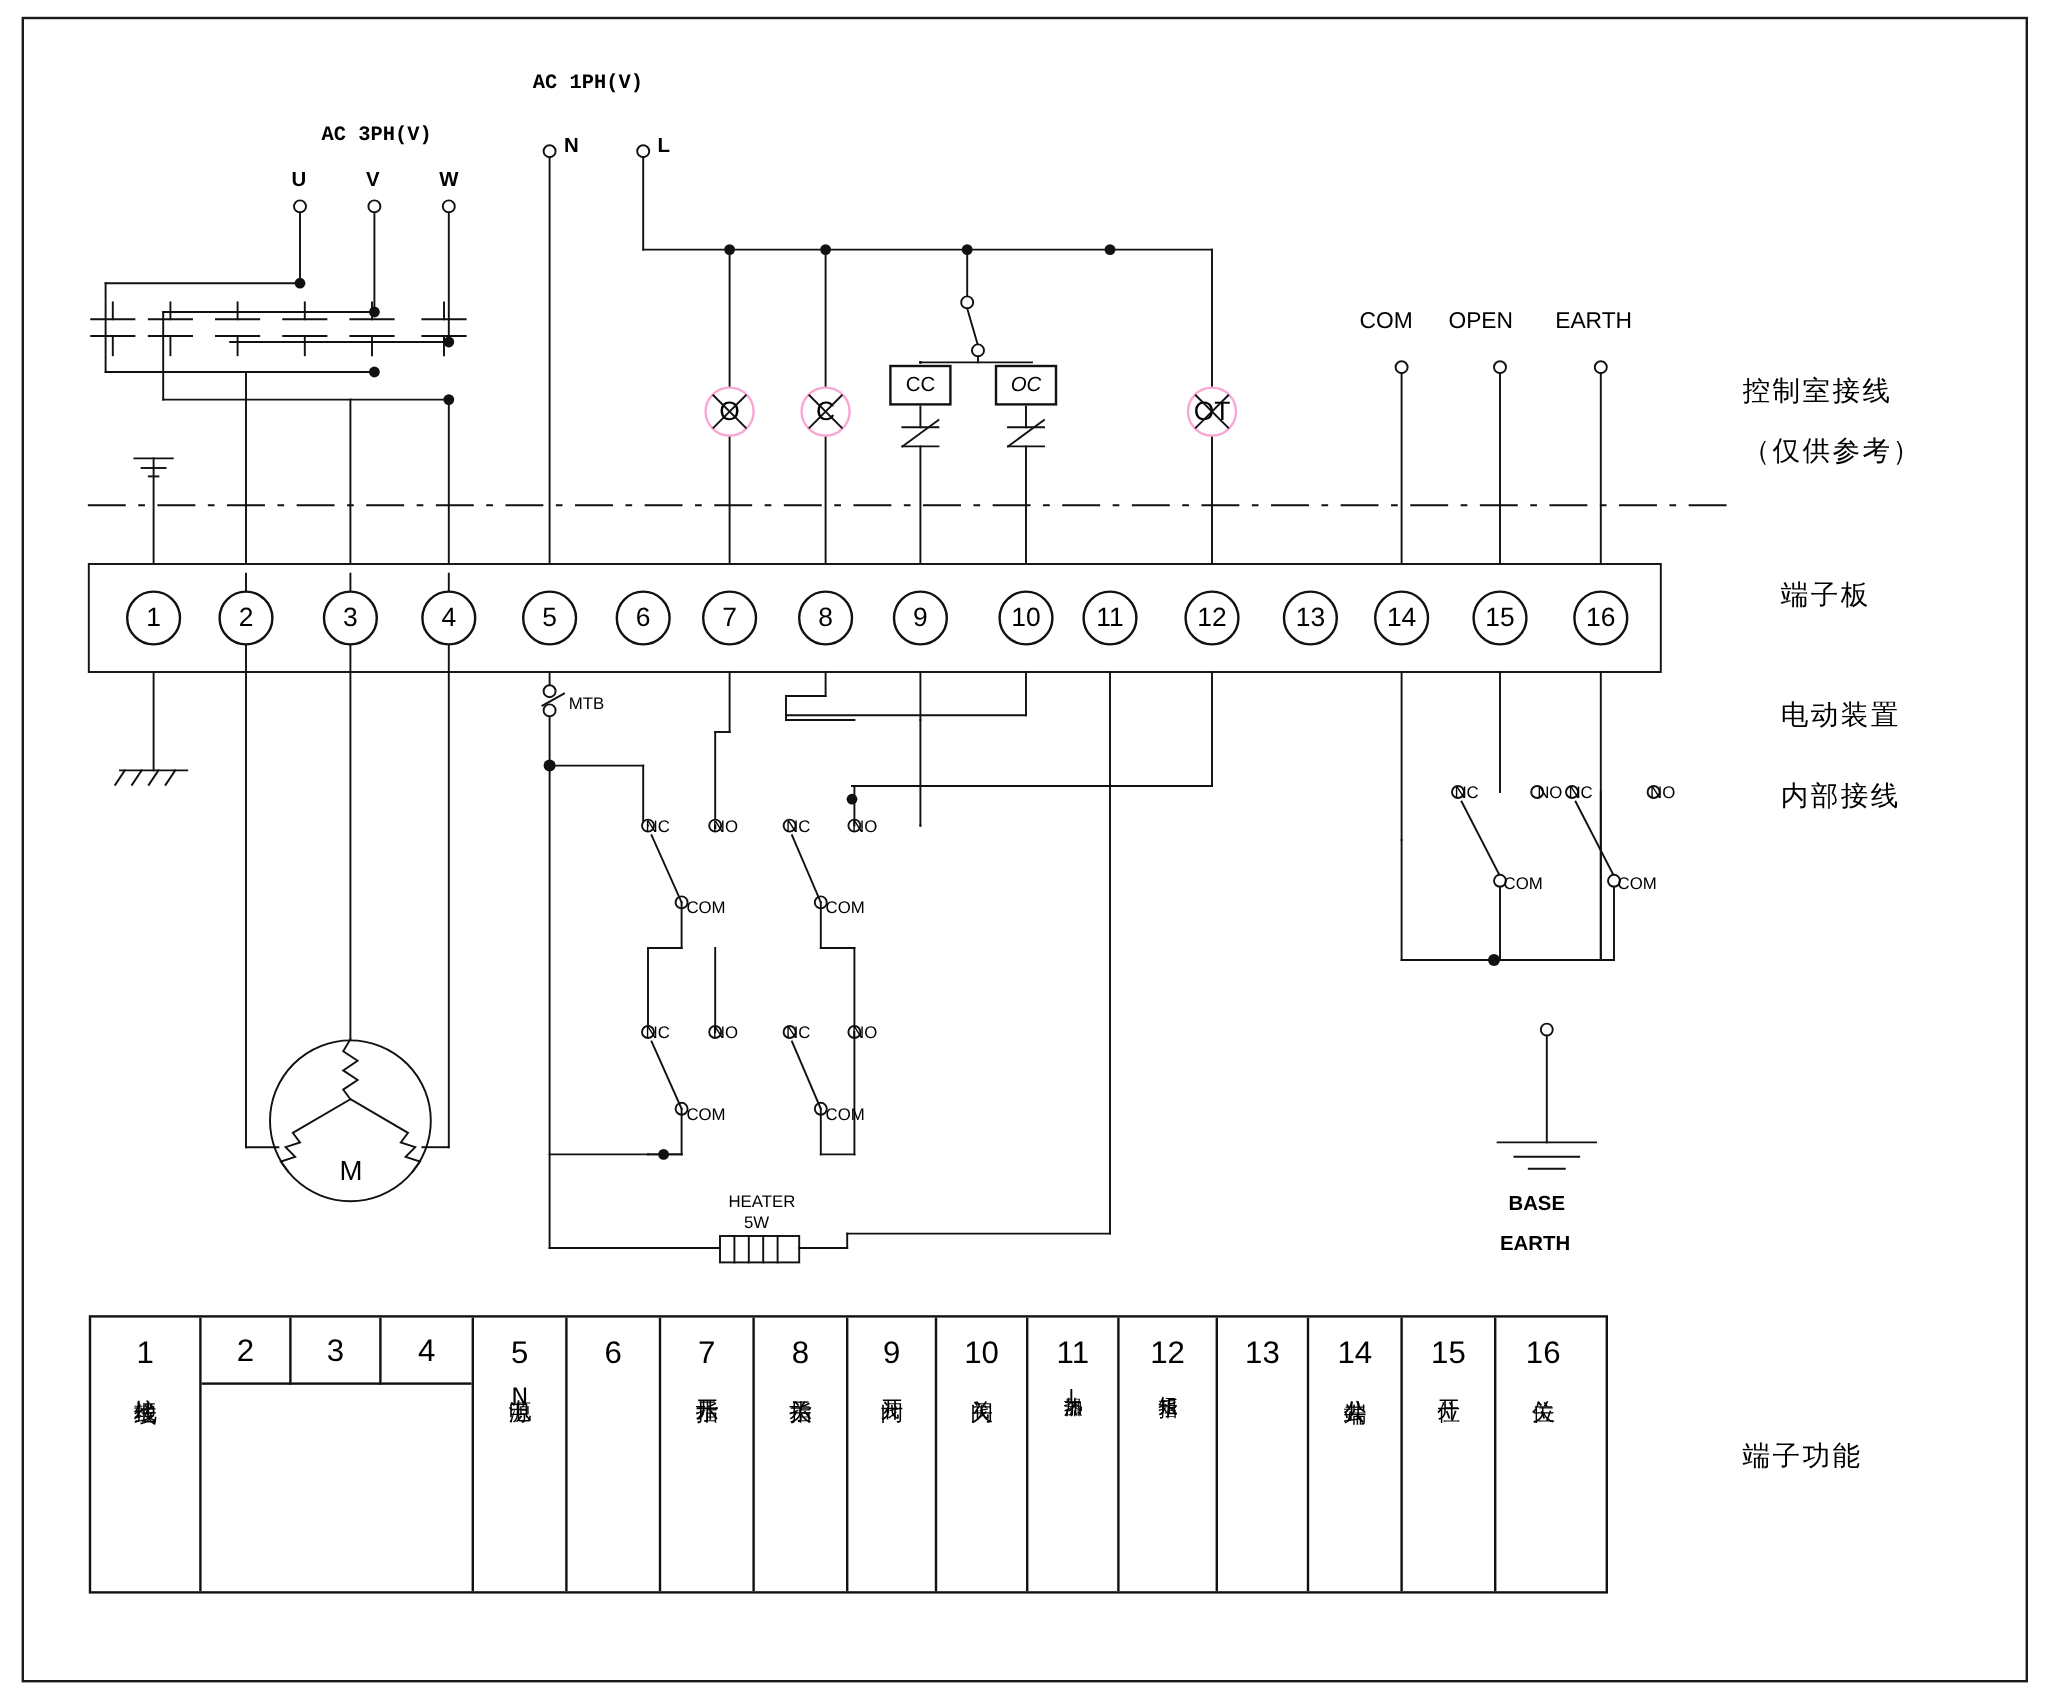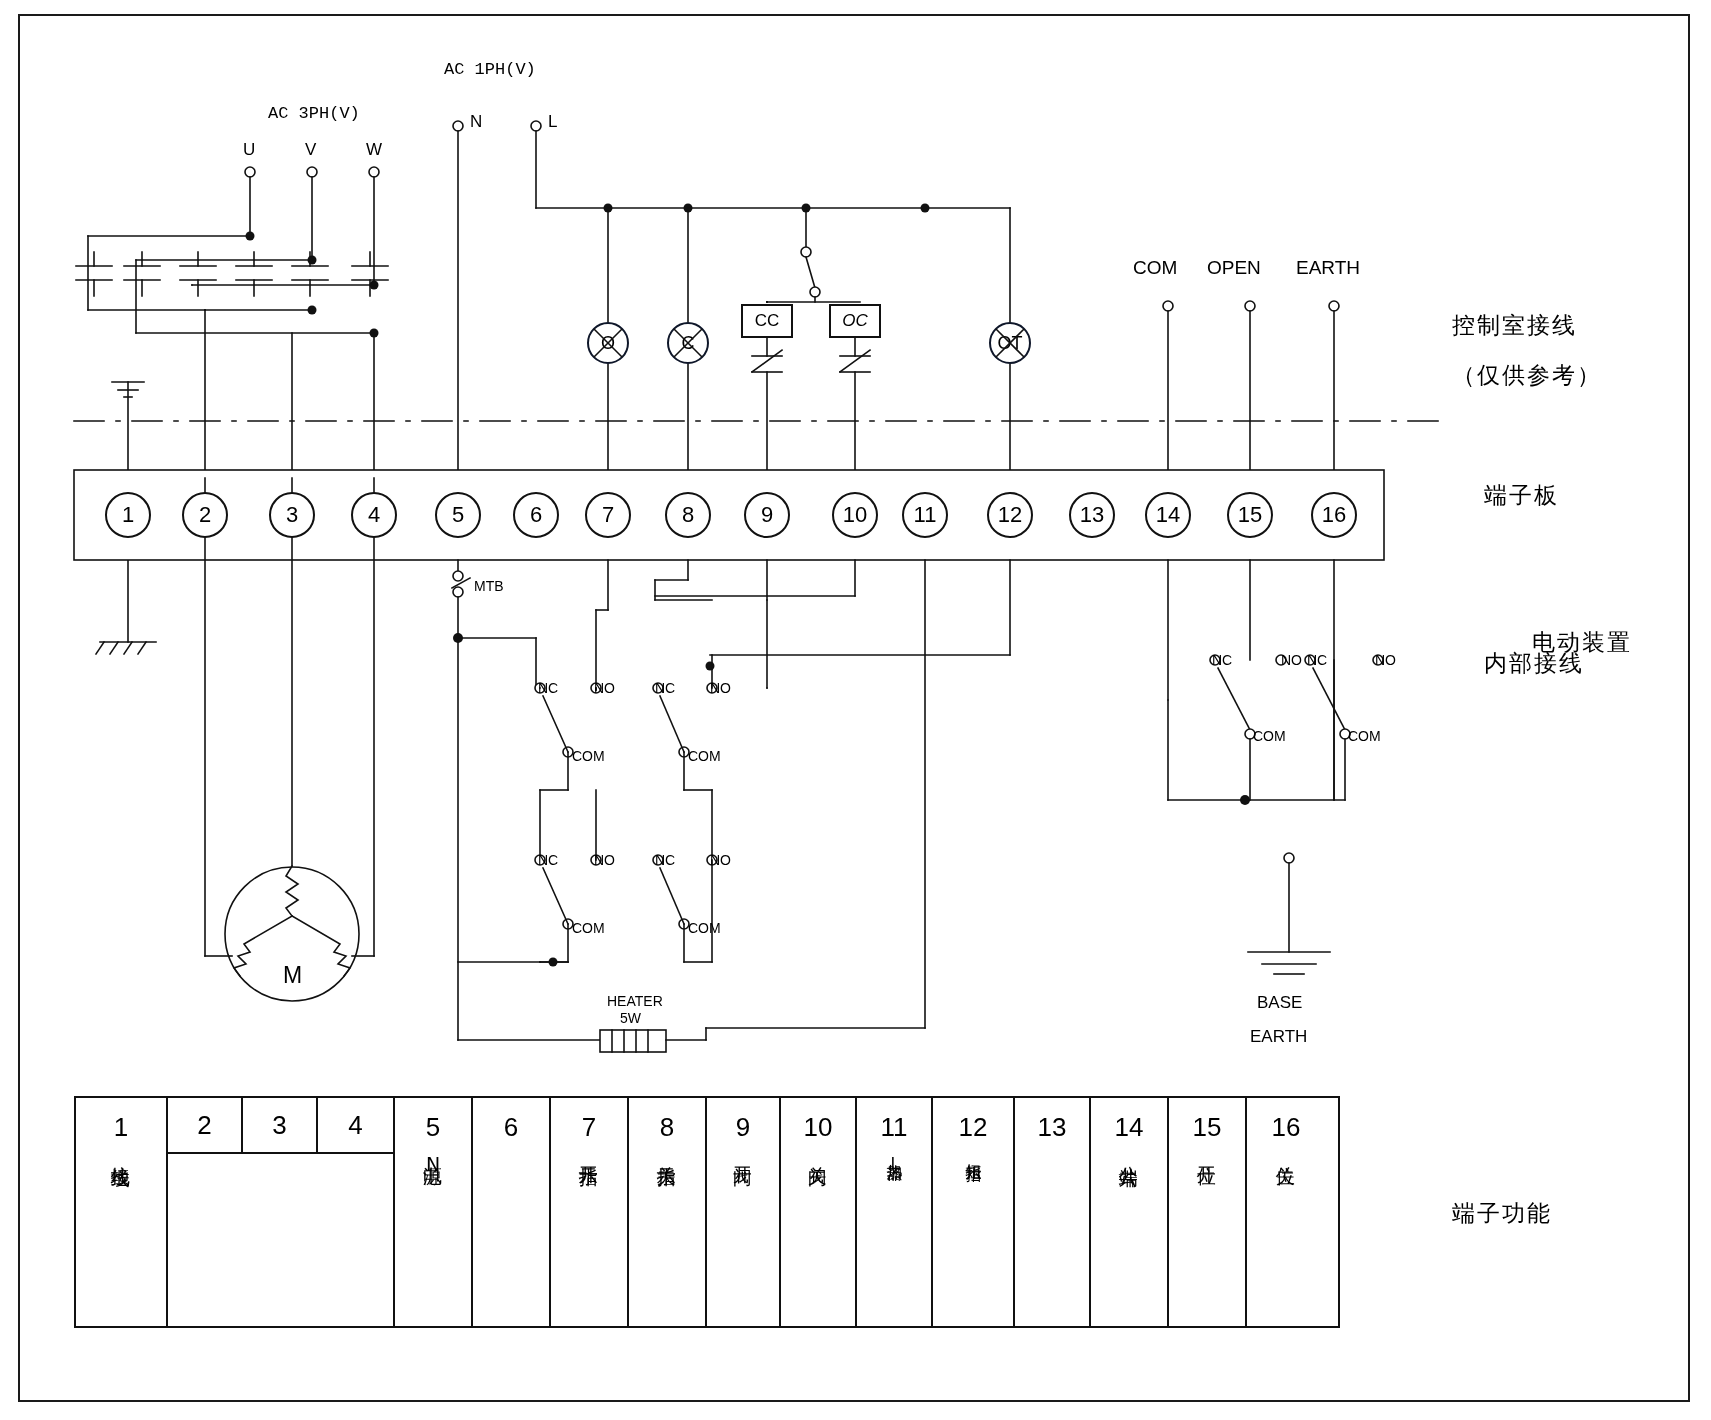--- a/index.html
+++ b/index.html
@@ -37,47 +37,47 @@
   .lbl {
     position: absolute;
     font-family: "Liberation Sans", sans-serif;
     white-space: nowrap;
     color: #000;
   }
   .mono {
     font-family: "Liberation Mono", monospace;
   }
   .sm   { font-size: 14px; }
-  .md   { font-size: 17px; }
+  .md   { font-size: 17px; font-weight: bold; }
   .lg   { font-size: 19px; }
   .xl   { font-size: 23px; }
   .term-num {
     position: absolute;
     width: 46px;
     height: 46px;
     border: 2px solid #111;
     border-radius: 50%;
     box-sizing: border-box;
     display: flex;
     align-items: center;
     justify-content: center;
     font-size: 22px;
     background: #fff;
   }
   .lamp {
     position: absolute;
     width: 42px;
     height: 42px;
-    border: 2px solid #0f172a;
+    border: 2px solid #f9a8d4;
     border-radius: 50%;
     box-sizing: border-box;
     display: flex;
     align-items: center;
     justify-content: center;
-    font-size: 18px;
+    font-size: 22px;
     background: #fff;
   }
   .boxcap {
     position: absolute;
     width: 52px;
     height: 34px;
     border: 2px solid #111;
     box-sizing: border-box;
     display: flex;
     align-items: center;
@@ -437,21 +437,21 @@
     </g>
   </svg>
 
   <div class="lbl lg" style="left:1133px; top:257px;">COM</div>
   <div class="lbl lg" style="left:1207px; top:257px;">OPEN</div>
   <div class="lbl lg" style="left:1296px; top:257px;">EARTH</div>
 
   <div class="rlabel" style="left:1452px; top:310px;">控制室接线</div>
   <div class="rlabel" style="left:1452px; top:360px;">（仅供参考）</div>
   <div class="rlabel" style="left:1484px; top:480px;">端子板</div>
-  <div class="rlabel" style="left:1484px; top:627px;margin-left:48px;">电动装置</div>
+  <div class="rlabel" style="left:1484px; top:580px;">电动装置</div>
   <div class="rlabel" style="left:1484px; top:648px;">内部接线</div>
   <div class="rlabel" style="left:1452px; top:1198px;">端子功能</div>
 
   <div class="term-num" style="left:105px; top:492px;">1</div>
   <div class="term-num" style="left:182px; top:492px;">2</div>
   <div class="term-num" style="left:269px; top:492px;">3</div>
   <div class="term-num" style="left:351px; top:492px;">4</div>
   <div class="term-num" style="left:435px; top:492px;">5</div>
   <div class="term-num" style="left:513px; top:492px;">6</div>
   <div class="term-num" style="left:585px; top:492px;">7</div>

